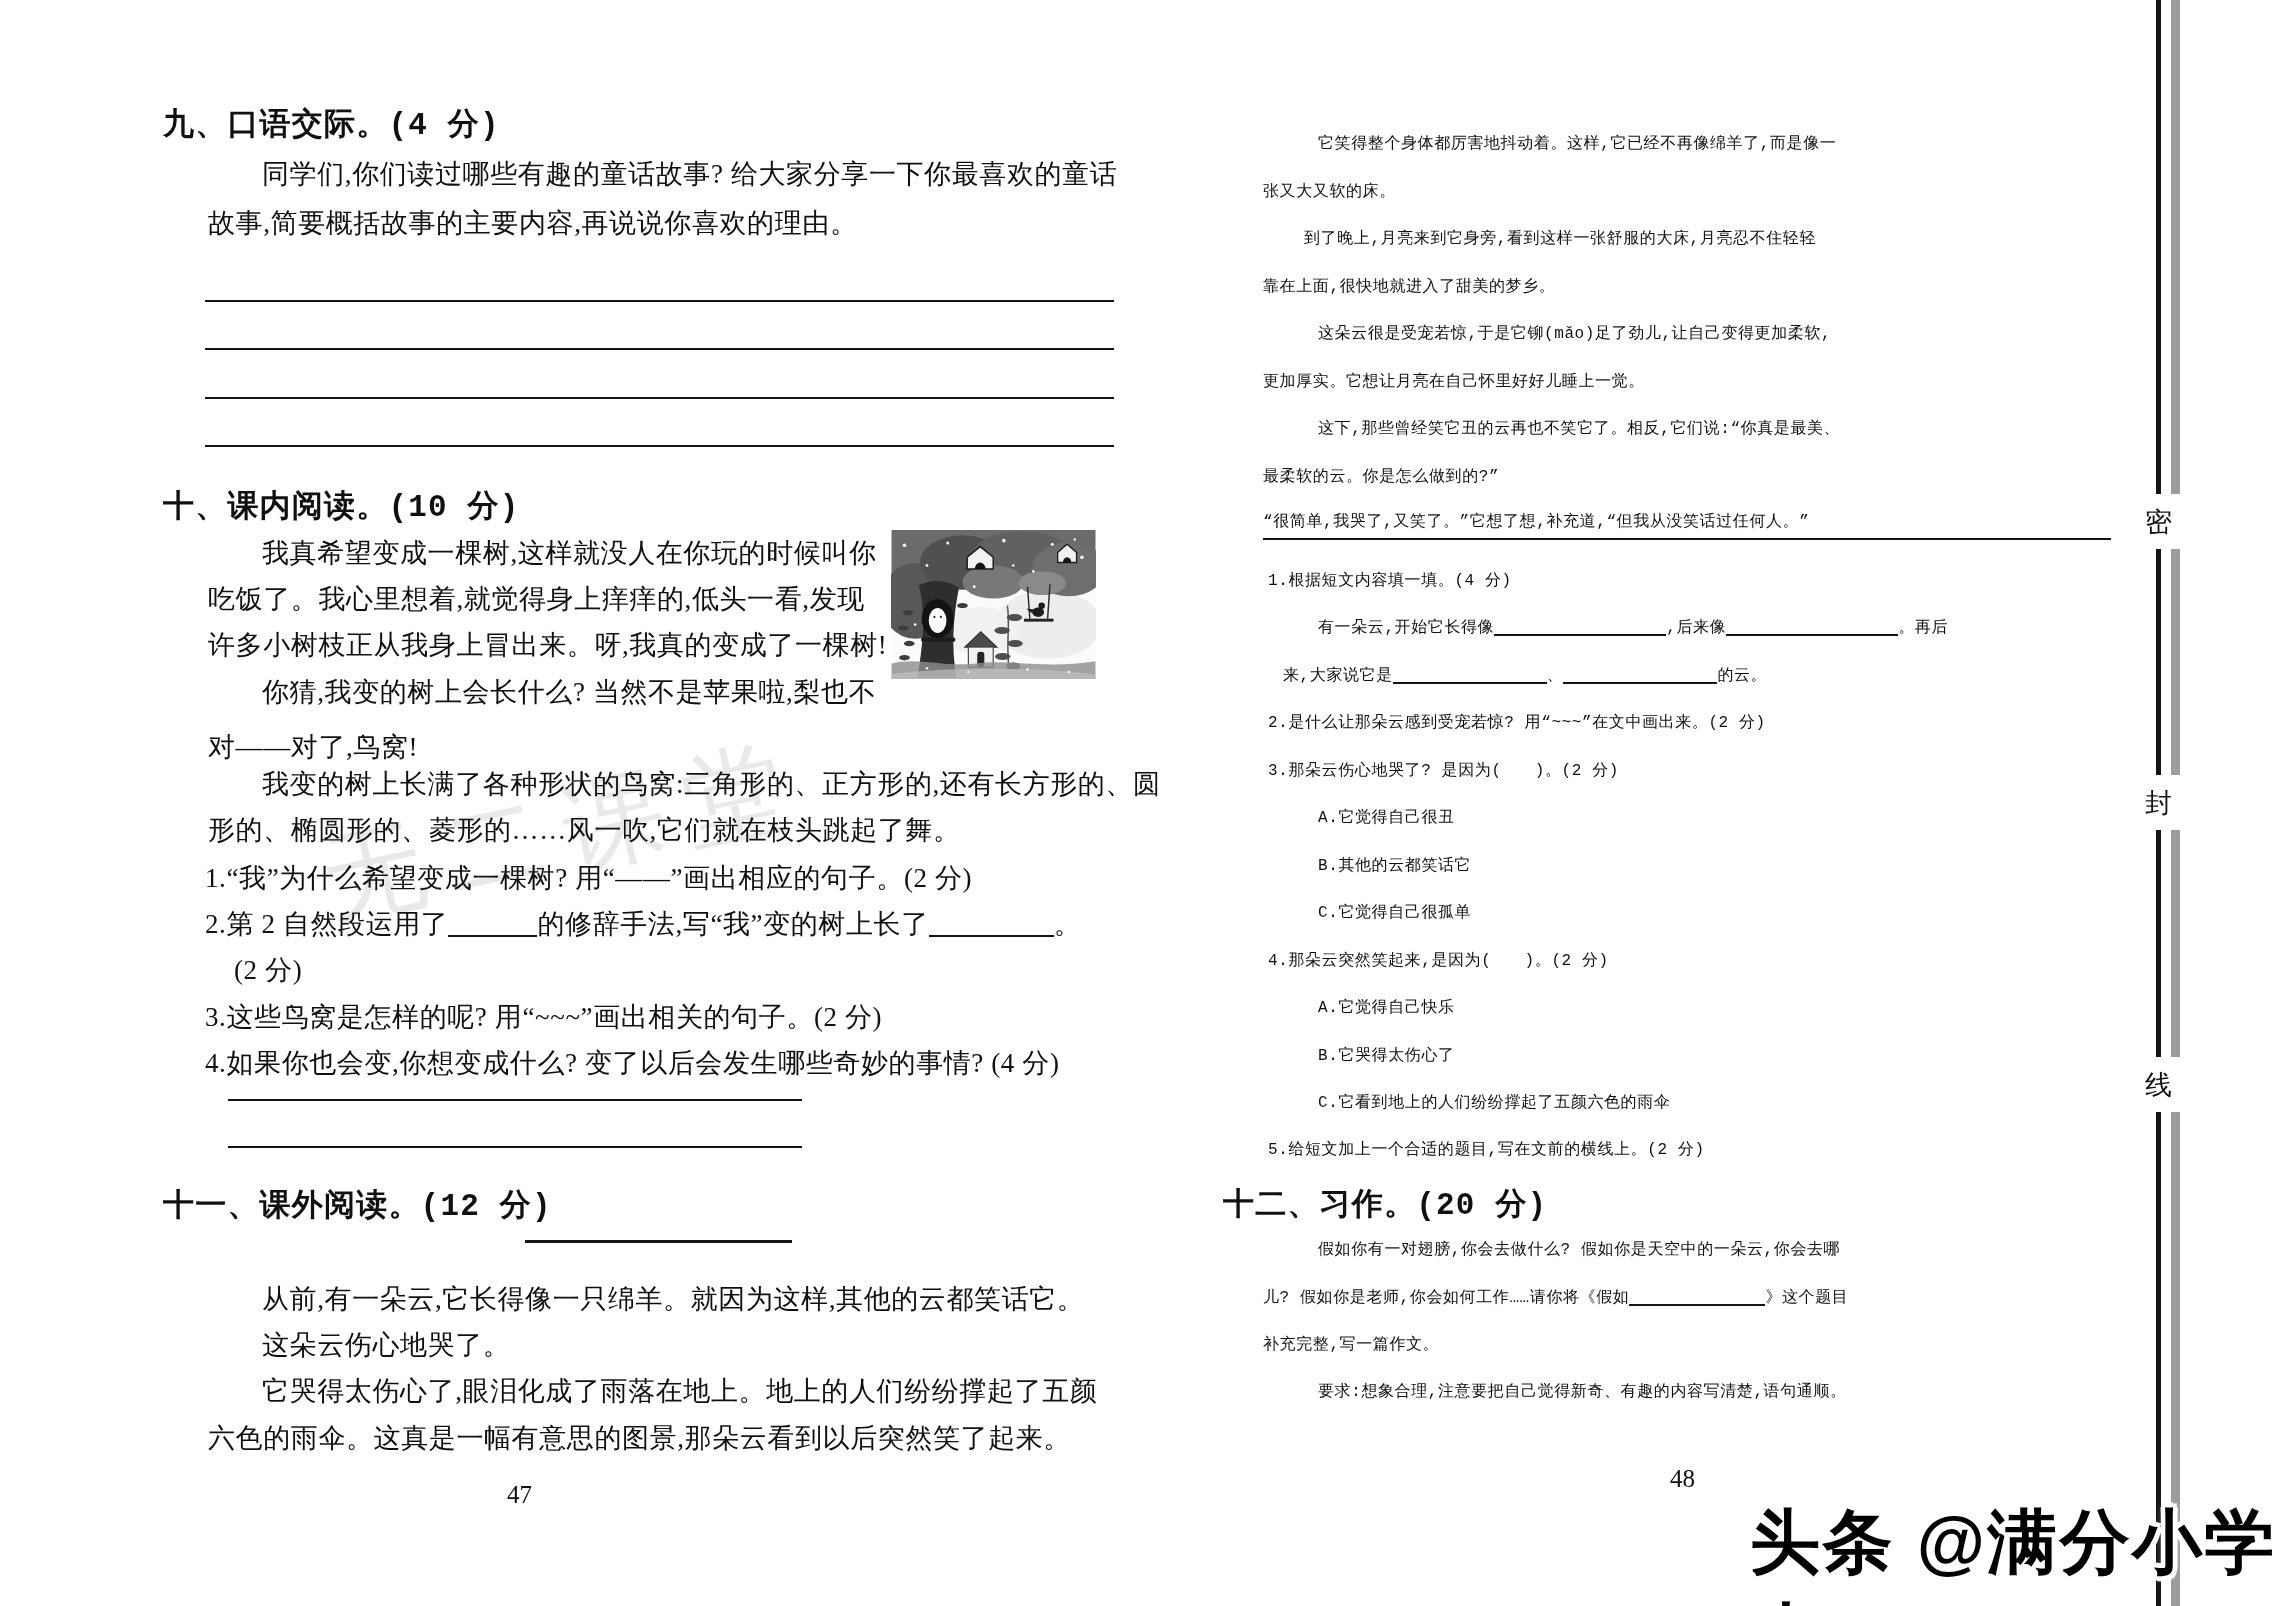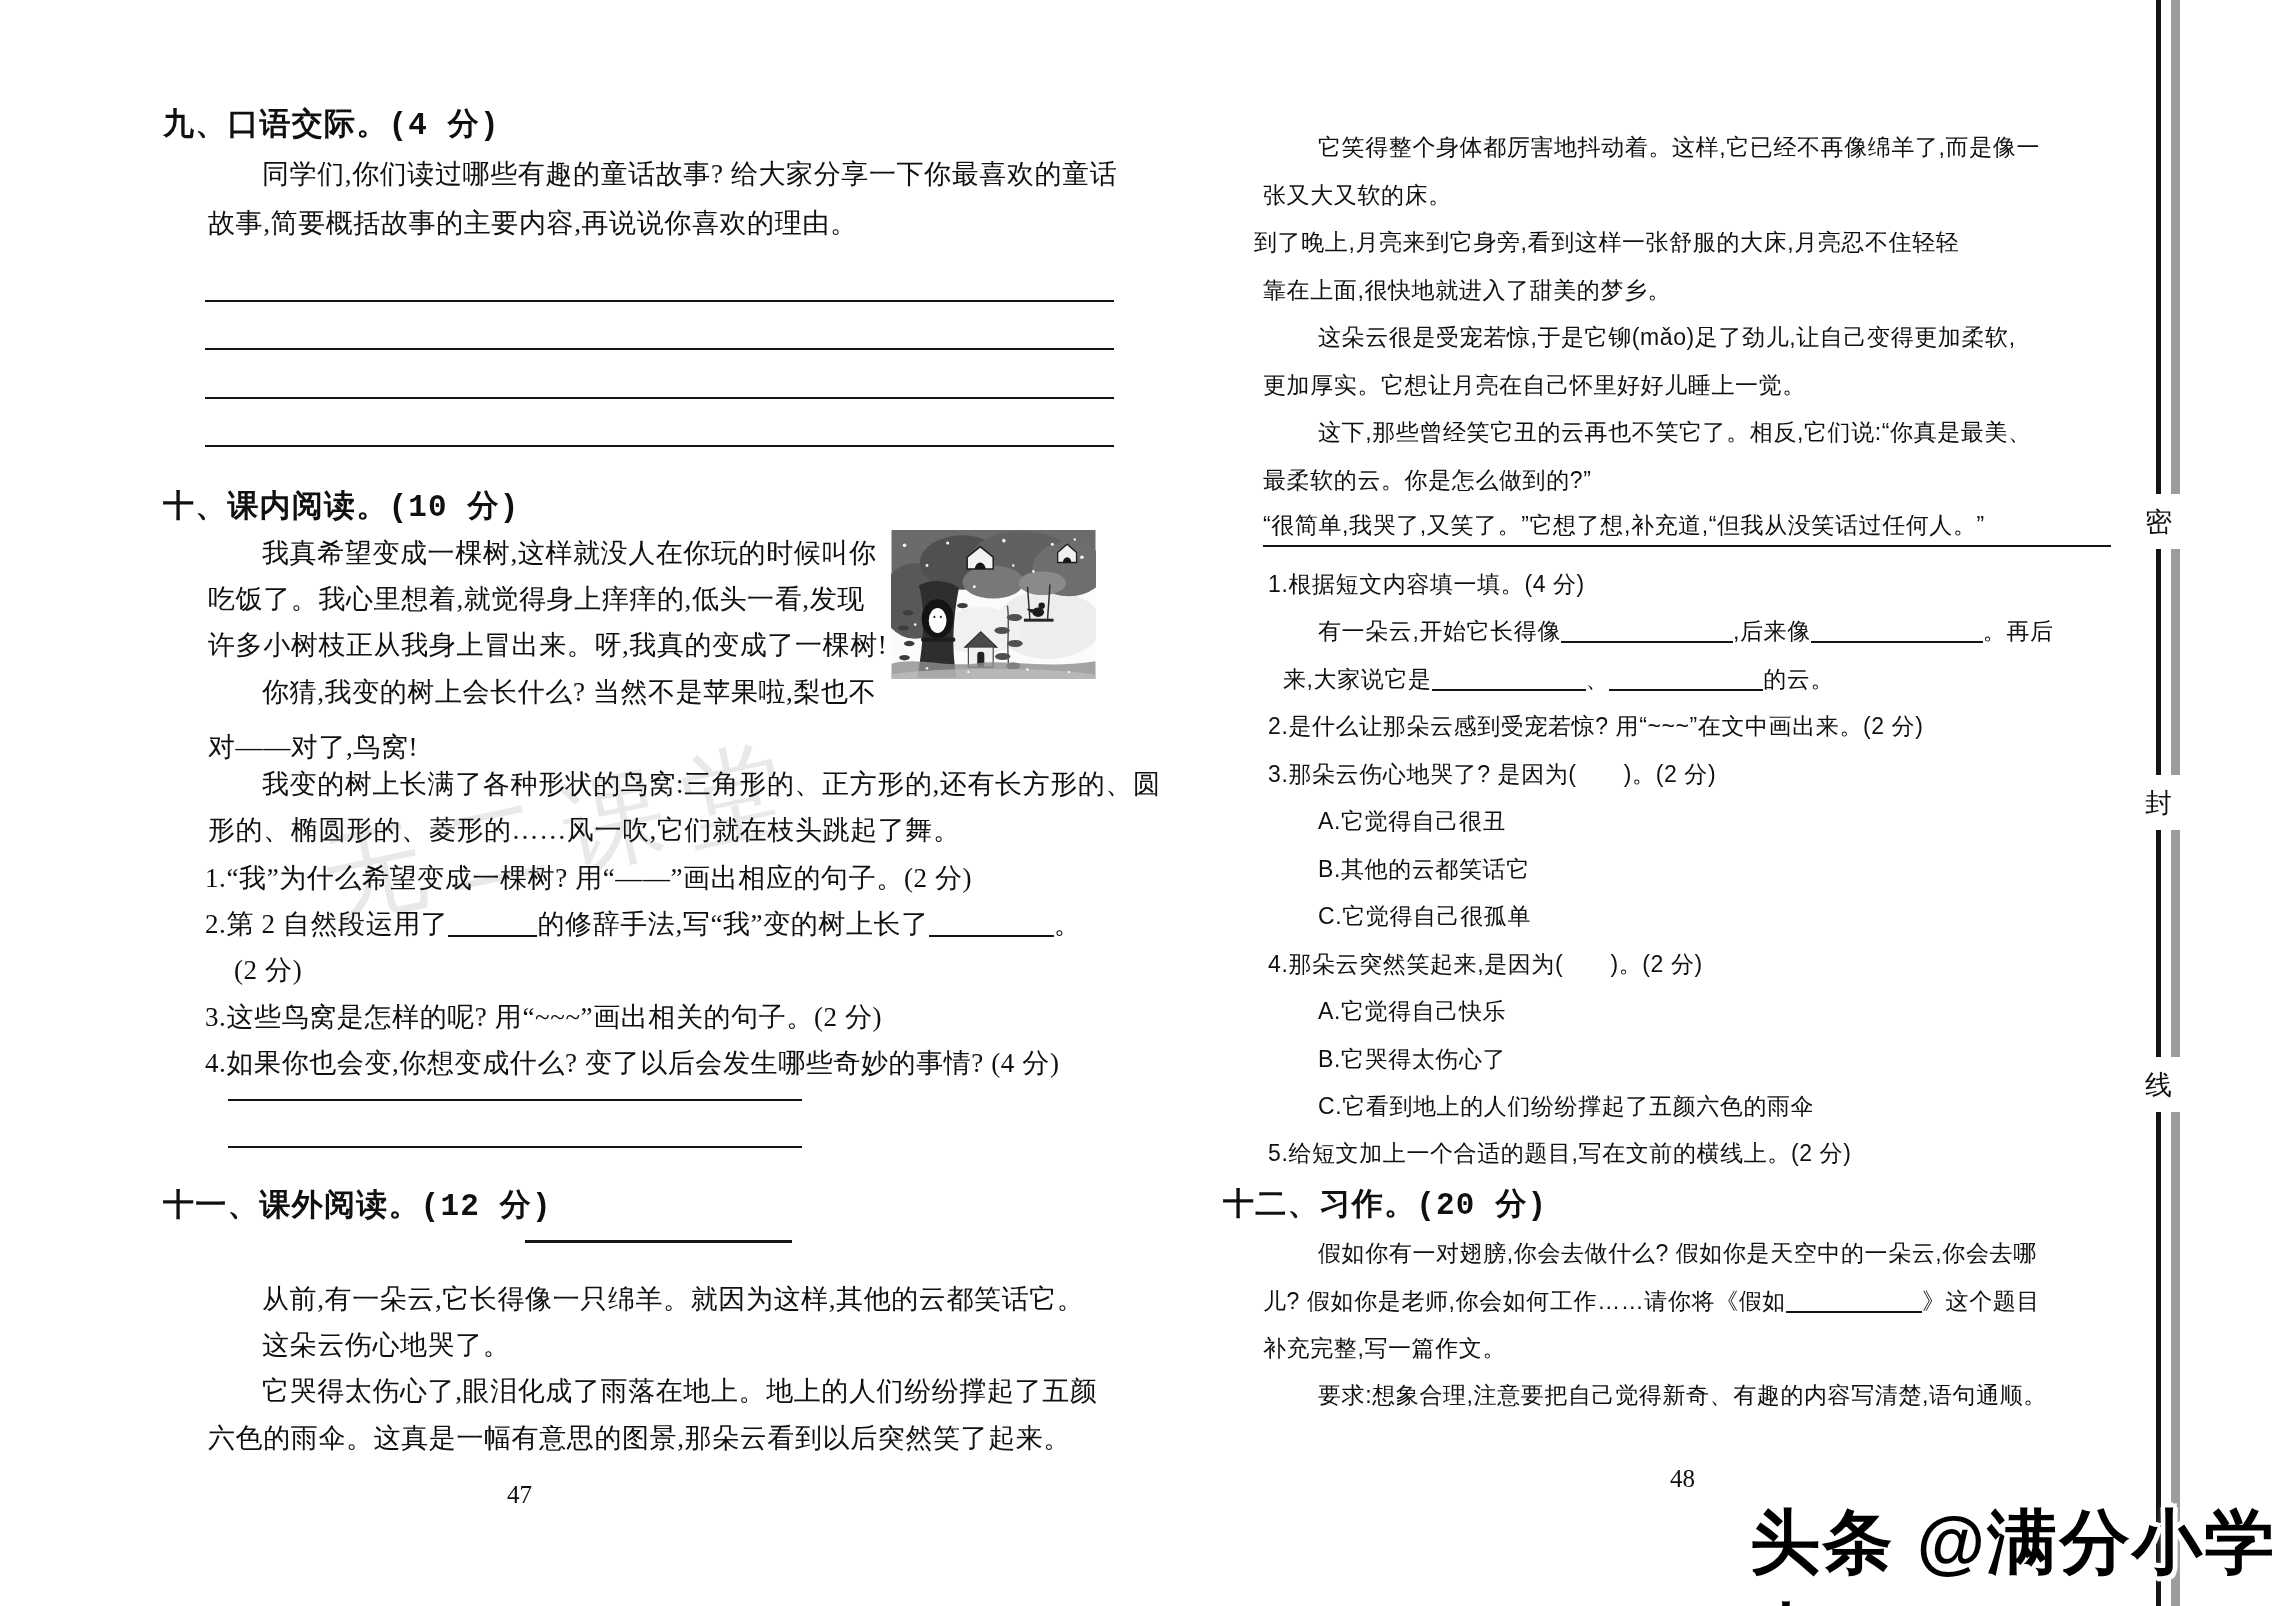--- a/index.html
+++ b/index.html
@@ -2,22 +2,22 @@
 <html style="font-size:9.5px"><head>
 <meta charset="utf-8">
 <style>
   html,body{margin:0;padding:0;background:#e8e8e8;}
   #page{position:relative;width:2295px;height:1607px;background:#ffffff;overflow:hidden;
         font-family:"Liberation Serif",serif;color:#101010;}
   
   .t{position:absolute;white-space:nowrap;font-size:27px;letter-spacing:0.6px;line-height:1;
      font-family:"Liberation Serif",serif;color:#101010;z-index:2;}
   
-  .rt{position:absolute;white-space:nowrap;font-size:23px;letter-spacing:0.6px;line-height:1;
-     font-family:Liberation Sans, sans-serif;color:#101010;z-index:2;}
+  .rt{position:absolute;white-space:nowrap;font-size:16px;letter-spacing:0.6px;line-height:1;
+     font-family:Liberation Mono, monospace;color:#101010;z-index:2;}
   .hd{font-family:Liberation Mono, monospace;font-weight:bold;font-size:31px;letter-spacing:1.2px;}
   .rule{position:absolute;height:0;border-bottom:2.4px solid #151515;z-index:2;}
   .rule.thick{border-bottom-width:3px;}
   .blank{display:inline-block;border-bottom:2.4px solid #151515;height:6px;vertical-align:-3.6px;}
   .pagenum{position:absolute;font-size:25px;font-family:"Liberation Serif",serif;z-index:2;}
   .underline-sent{border-bottom:2.4px solid #151515;padding-bottom:8.3px;}
   
   .vl-black{position:absolute;left:2156px;top:0;width:5.3px;height:1607px;background:#151515;z-index:3;}
   .vl-gray{position:absolute;left:2171px;top:0;width:9px;height:1607px;background:#9c9c9c;z-index:3;}
   .sealchar{position:absolute;left:2137px;width:43px;text-align:center;font-size:27px;
@@ -164,21 +164,21 @@
     <div class="t" style="left:262px;top:1378px;">它哭得太伤心了,眼泪化成了雨落在地上。地上的人们纷纷撑起了五颜</div>
     <div class="t" style="left:208px;top:1425px;">六色的雨伞。这真是一幅有意思的图景,那朵云看到以后突然笑了起来。</div>
 
     <div class="pagenum" style="left:507px;top:1481px;">47</div>
   </div>
 
   <div>
 
     <div class="rt" style="left:1318px;top:136px;">它笑得整个身体都厉害地抖动着。这样,它已经不再像绵羊了,而是像一</div>
     <div class="rt" style="left:1263px;top:184px;">张又大又软的床。</div>
-    <div class="rt" style="left:1254px;top:231px;">到了晚上,月亮来到它身旁,看到这样一张舒服的大床,月亮忍不住轻轻</div>
+    <div class="rt" style="left:1304px;top:231px;">到了晚上,月亮来到它身旁,看到这样一张舒服的大床,月亮忍不住轻轻</div>
     <div class="rt" style="left:1263px;top:279px;">靠在上面,很快地就进入了甜美的梦乡。</div>
     <div class="rt" style="left:1318px;top:326px;">这朵云很是受宠若惊,于是它铆(mǎo)足了劲儿,让自己变得更加柔软,</div>
     <div class="rt" style="left:1263px;top:374px;">更加厚实。它想让月亮在自己怀里好好儿睡上一觉。</div>
     <div class="rt" style="left:1318px;top:421px;">这下,那些曾经笑它丑的云再也不笑它了。相反,它们说:“你真是最美、</div>
     <div class="rt" style="left:1263px;top:469px;">最柔软的云。你是怎么做到的?”</div>
 
     <div class="rt underline-sent" style="left:1263px;top:514px;width:848px;">“很简单,我哭了,又笑了。”它想了想,补充道,“但我从没笑话过任何人。”</div>
 
     <div class="rt" style="left:1268px;top:573px;">1.根据短文内容填一填。(4 分)</div>
     <div class="rt" style="left:1318px;top:620px;"><span>有一朵云,开始它长得像</span><span class="blank" style="width:172px;"></span><span>,后来像</span><span class="blank" style="width:172px;"></span><span>。再后</span></div>

